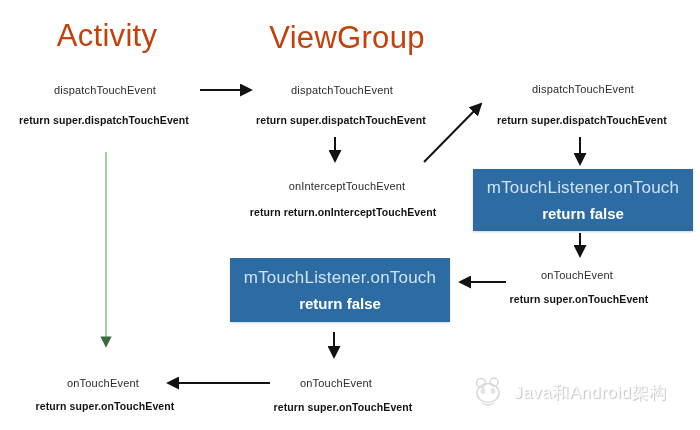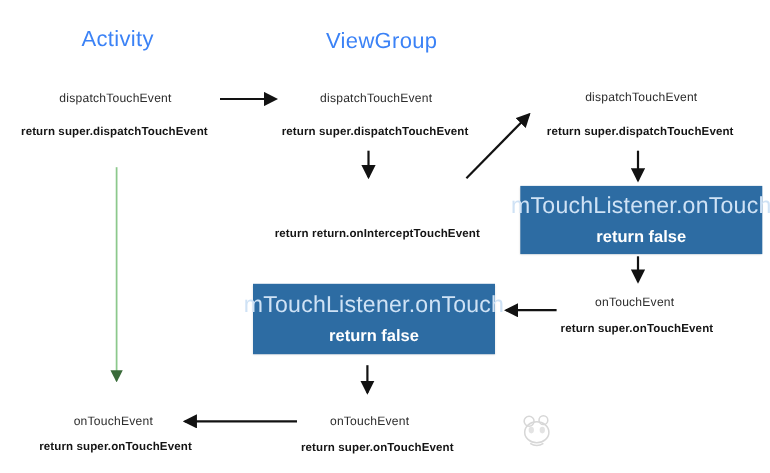--- a/index.html
+++ b/index.html
@@ -2,28 +2,28 @@
 <html><head>
 <meta charset="utf-8">
 <style>
   html,body{margin:0;padding:0;}
   body{
     width:700px;height:430px;position:relative;background:#ffffff;overflow:hidden;
     font-family:"Liberation Sans","DejaVu Sans",sans-serif;
   }
   .stage{position:absolute;inset:0;width:700px;height:430px;}
   .lbl{position:absolute;transform:translate(-50%,-50%);white-space:nowrap;}
-  .hdr{font-size:20px;font-weight:300;color:#3b82f6;letter-spacing:.3px;}
+  .hdr{font-size:31px;font-weight:300;color:#c2410c;letter-spacing:.3px;}
   .main{font-size:11px;font-weight:400;color:#2c2c2c;letter-spacing:.2px;}
   .note{font-size:10.5px;font-weight:700;color:#141414;letter-spacing:.1px;text-align:center;}
   .bluebox{
     position:absolute;display:flex;flex-direction:column;align-items:center;justify-content:center;
     gap:7px;background:var(--box-blue,#2d6ca3);box-shadow:0 1px 2px rgba(0,0,0,.18);
   }
-  .bluebox .title{font-size:21px;font-weight:400;color:var(--box-title,#cfe2f5);letter-spacing:.2px;text-align:right;}
+  .bluebox .title{font-size:17px;font-weight:400;color:var(--box-title,#cfe2f5);letter-spacing:.2px;text-align:right;}
   .bluebox .ret{font-size:15px;font-weight:700;color:#ffffff;}
   .arrows{position:absolute;left:0;top:0;pointer-events:none;}
   .watermark{position:absolute;left:468px;top:362px;width:232px;height:60px;display:flex;align-items:center;}
   .wm-text{
     font-size:17px;font-weight:500;color:#fbfbfb;letter-spacing:.5px;
     text-shadow:1px 1px 1px #bfbfbf, -0.5px -0.5px 0 #ffffff;
     margin-left:6px;
   }
 </style>
 </head>
@@ -36,20 +36,21 @@
 
   <div class="lbl main" style="left:105px;top:90px;">dispatchTouchEvent</div>
   <div class="lbl note" style="left:104px;top:120px;">return super.dispatchTouchEvent</div>
 
   <div class="lbl main" style="left:342px;top:90px;">dispatchTouchEvent</div>
   <div class="lbl note" style="left:341px;top:120px;">return super.dispatchTouchEvent</div>
 
   <div class="lbl main" style="left:583px;top:89px;">dispatchTouchEvent</div>
   <div class="lbl note" style="left:582px;top:120px;">return super.dispatchTouchEvent</div>
 
+  <div class="lbl main" style="left:347px;top:186px;">onInterceptTouchEvent</div>
   <div class="lbl note" style="left:343px;top:212px;">return return.onInterceptTouchEvent</div>
 
   <div class="bluebox" style="left:473px;top:169px;width:220px;height:62px;">
     <div class="title">mTouchListener.onTouch</div>
     <div class="ret">return false</div>
   </div>
 
   <div class="lbl main" style="left:577px;top:275px;">onTouchEvent</div>
   <div class="lbl note" style="left:579px;top:299px;">return super.onTouchEvent</div>
 
@@ -90,15 +91,16 @@
     <svg width="40" height="38" viewBox="0 0 40 38">
       <g fill="none" stroke="#d7d7d7" stroke-width="1.4">
         <circle cx="13" cy="10" r="4.5"></circle>
         <circle cx="26" cy="9" r="4"></circle>
         <ellipse cx="20" cy="20" rx="11" ry="9.5"></ellipse>
         <ellipse cx="15" cy="18" rx="2.4" ry="3" fill="#e3e3e3" stroke="none"></ellipse>
         <ellipse cx="25" cy="18" rx="2.4" ry="3" fill="#e3e3e3" stroke="none"></ellipse>
         <path d="M14 30 q6 4 12 0"></path>
       </g>
     </svg>
+    <div class="wm-text">Java和Android架构</div>
   </div>
 
 </div>
 
 </body></html>

